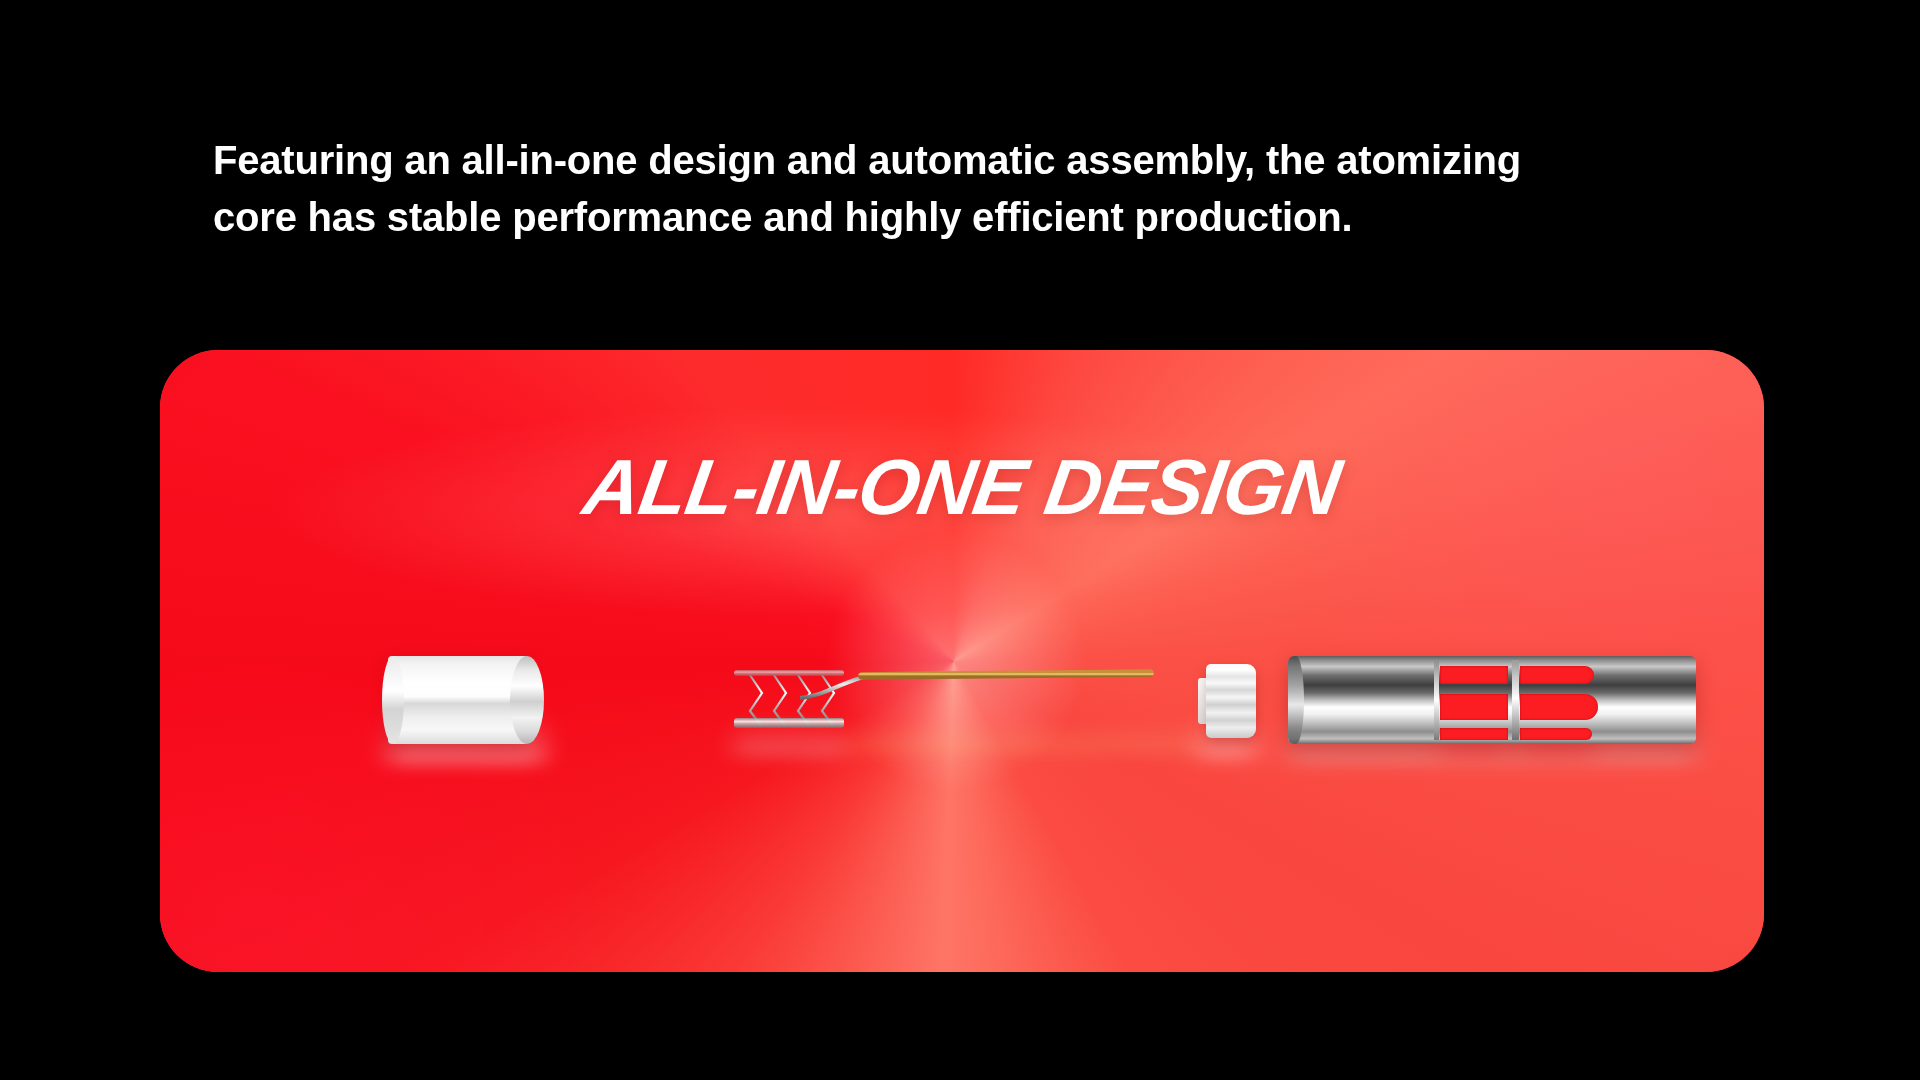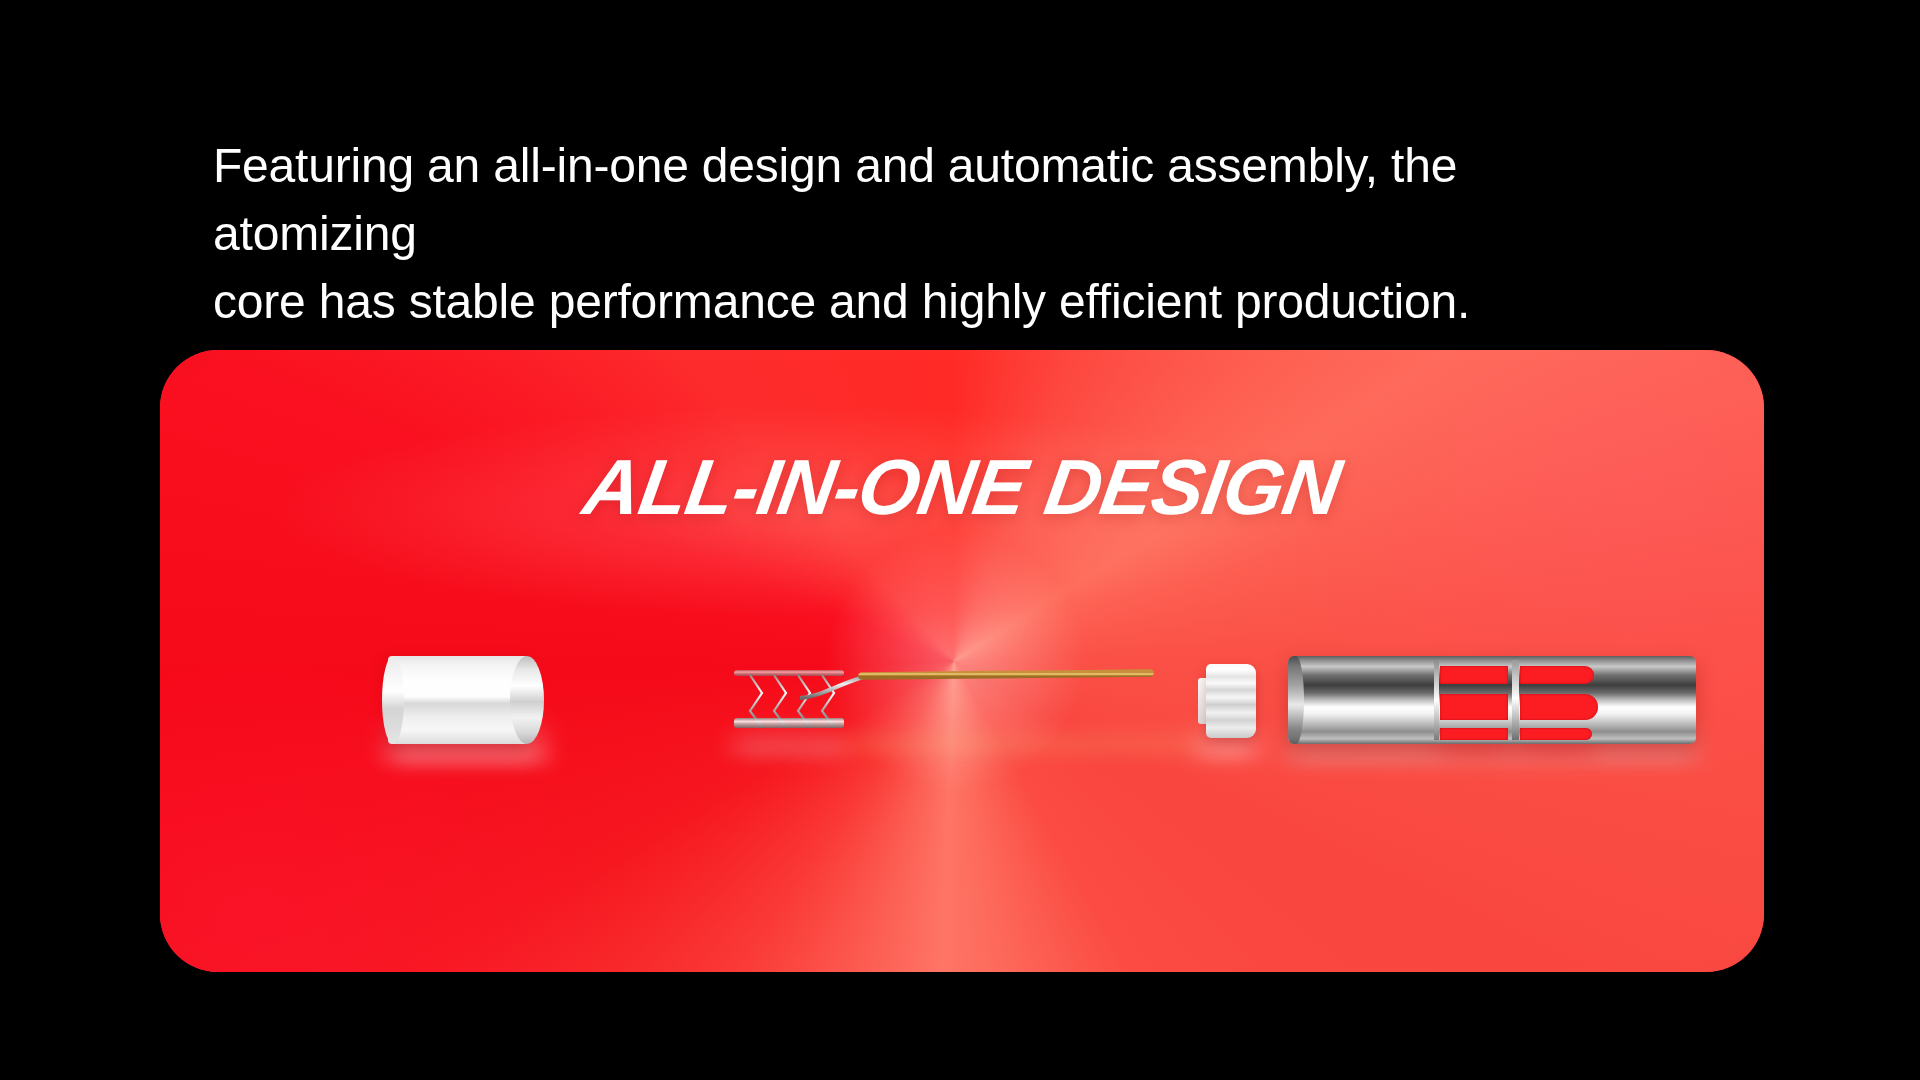--- a/index.html
+++ b/index.html
@@ -10,22 +10,22 @@
     overflow:hidden;
   }
   .page { position:relative; width:1920px; height:1080px; background:#000; }
 
   
   .intro {
     position:absolute;
     left:213px; top:132px;
     width:1460px;
     color:#ffffff;
-    font-size:48px;
-    font-weight:400;
+    font-size:40px;
+    font-weight:700;
     line-height:1.42;
     letter-spacing:-0.2px;
     white-space:pre-line;
   }
 
   
   .card {
     position:absolute;
     left:160px; top:350px;
     width:1604px; height:622px;

